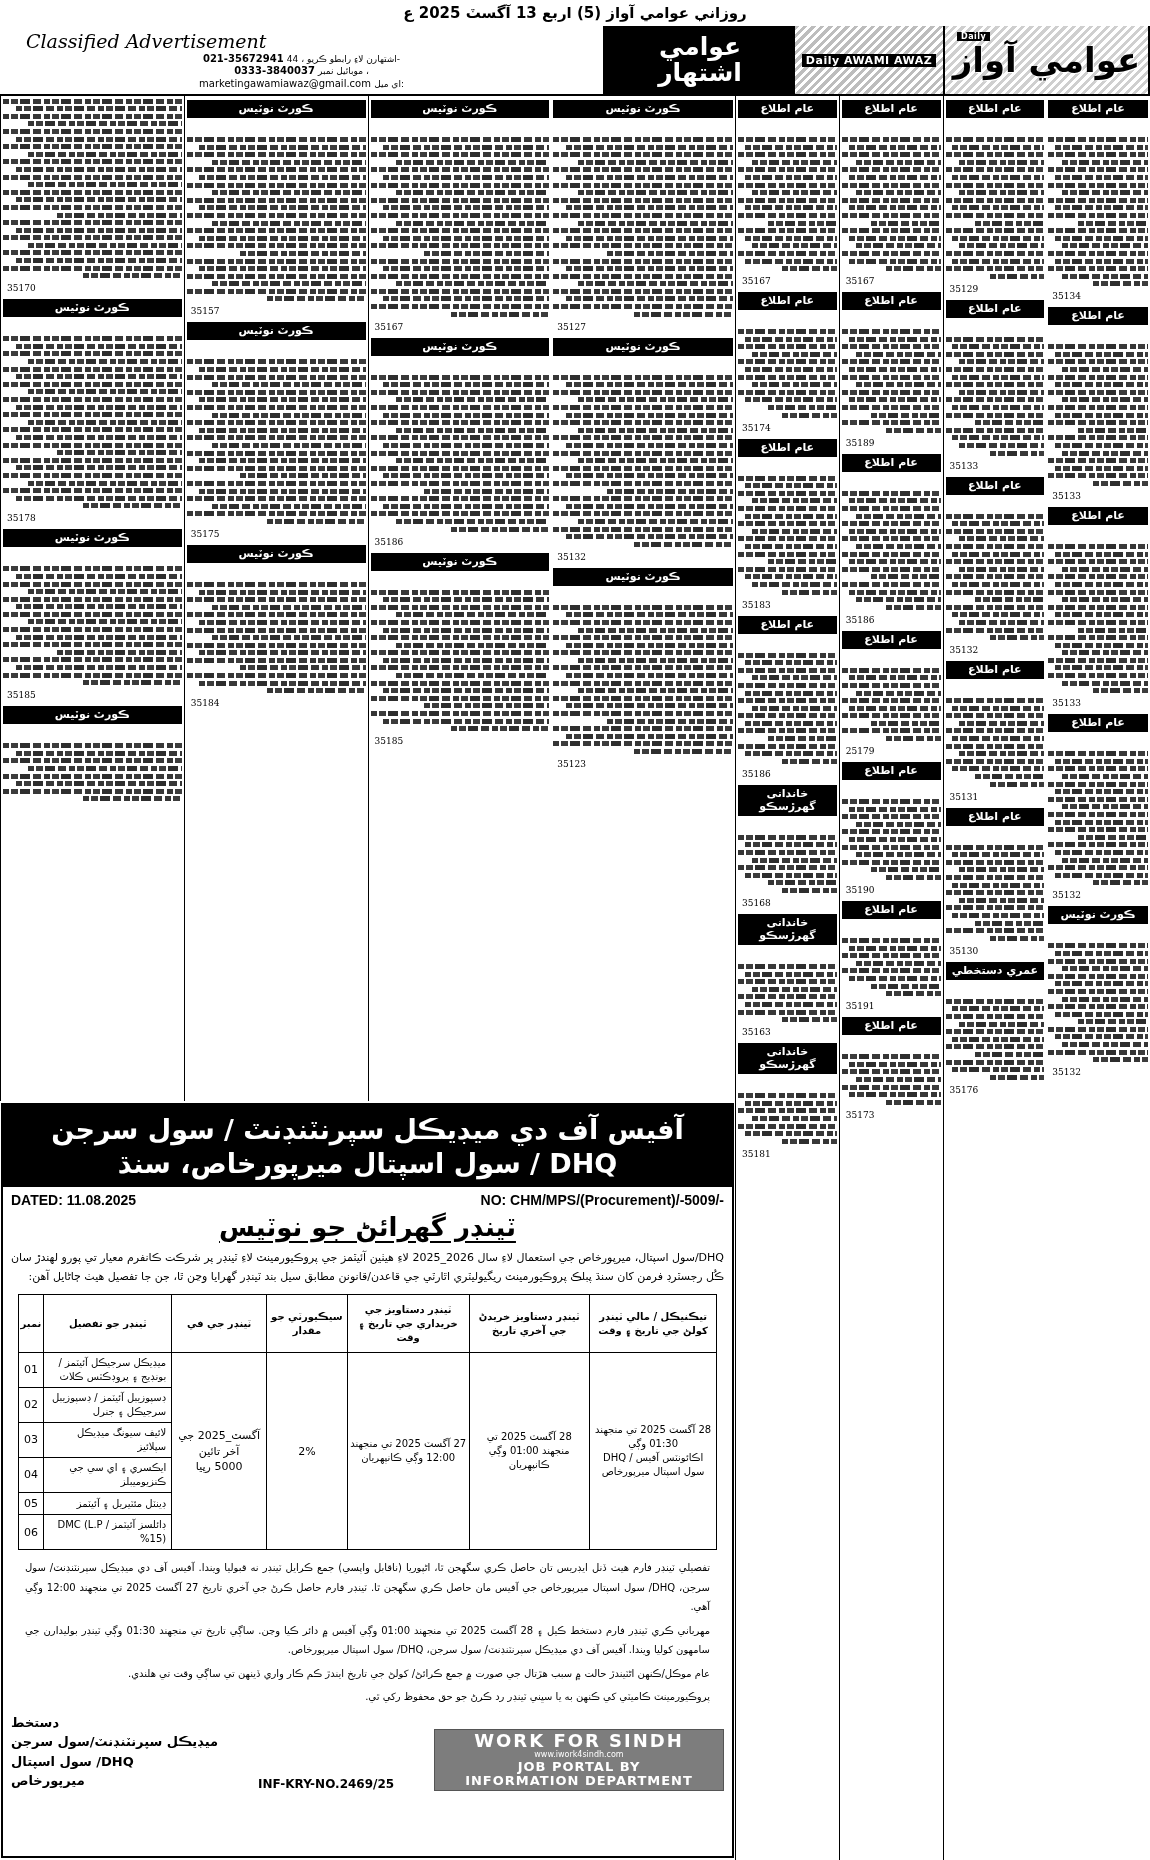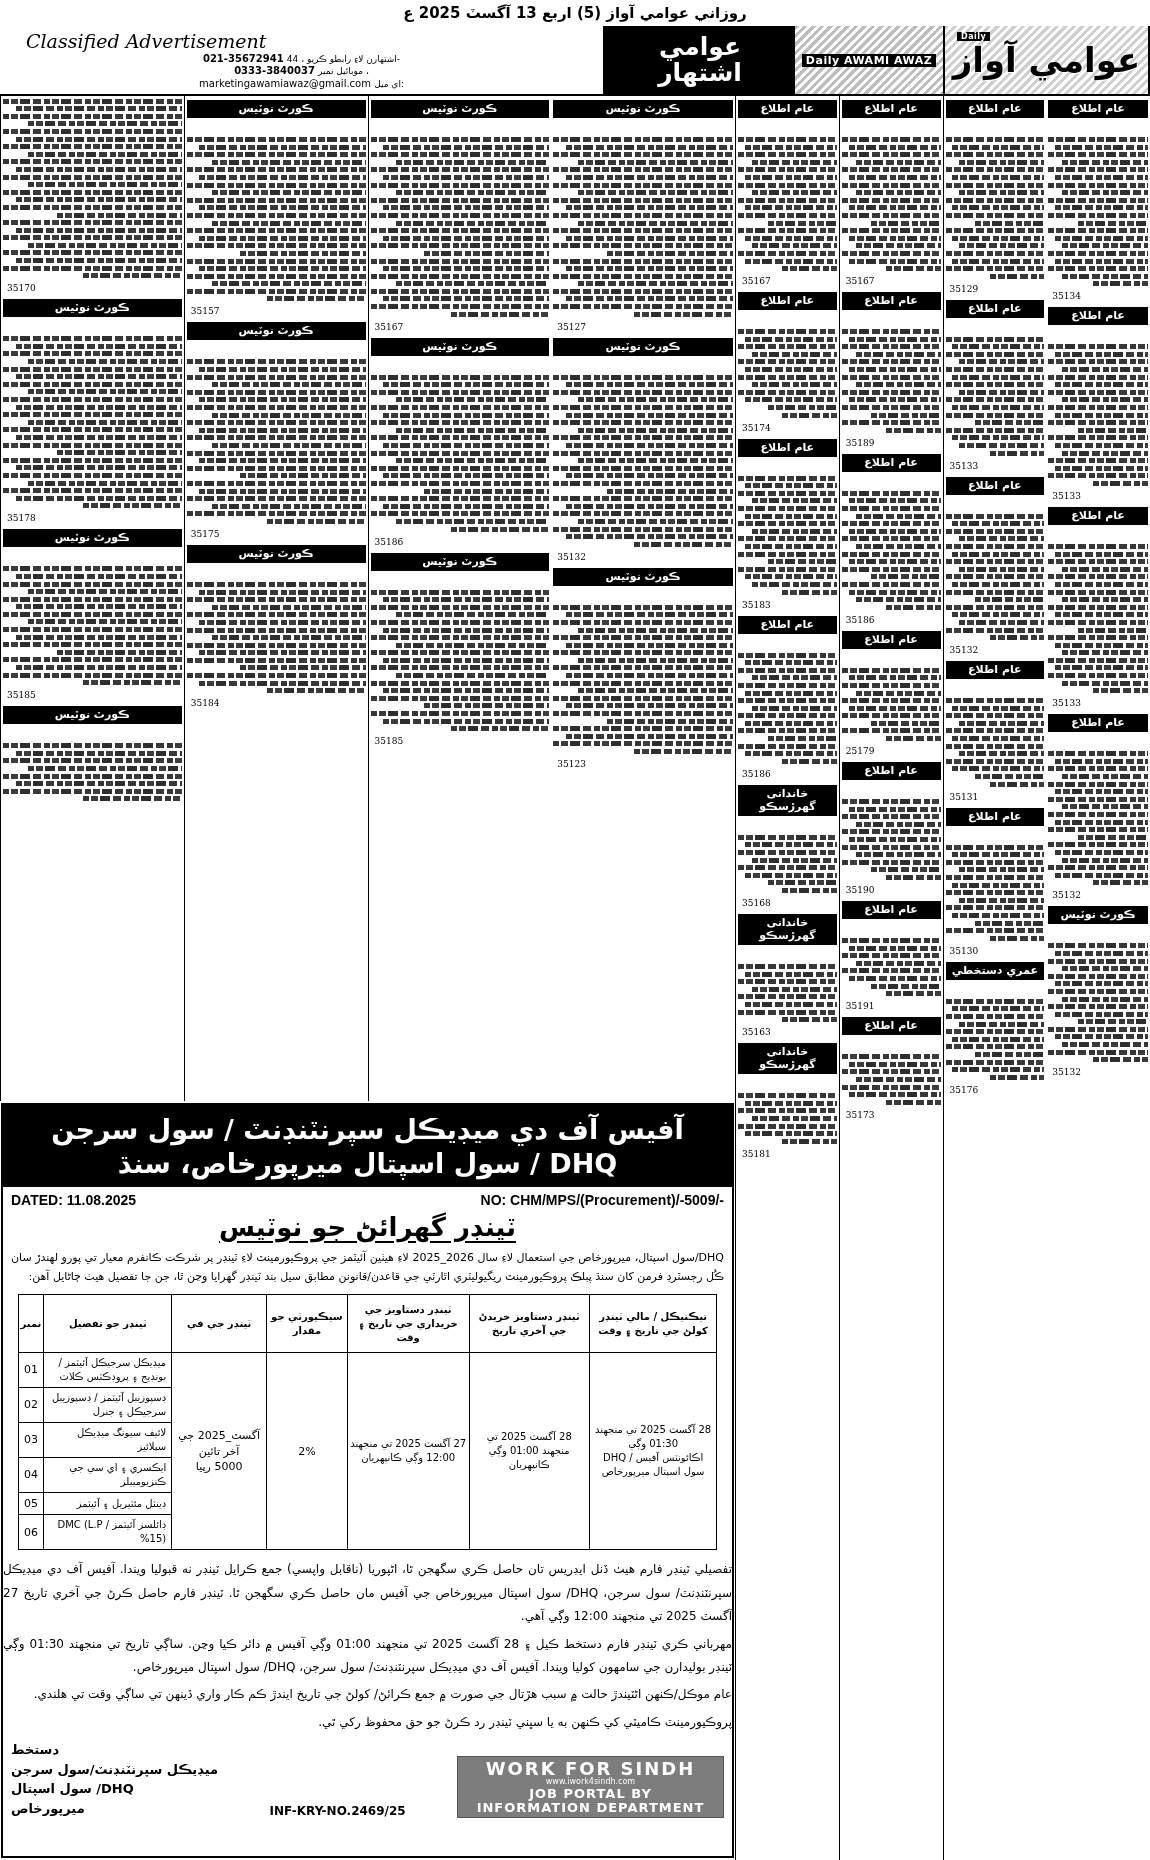--- a/index.html
+++ b/index.html
@@ -193,36 +193,36 @@
     padding: 3px 2px;
     text-align: center;
     vertical-align: middle;
     line-height: 1.4;
   }
   table.tt th { font-weight: bold; font-size: 10px; height: 58px; }
   table.tt td.desc { text-align: right; padding-right: 5px; font-size: 10px; }
   table.tt td.num { font-size: 11px; }
 
   .tender-notes {
-    font-size: 12px; line-height: 1.95;
-    padding: 2px 0;
+    font-size: 10px; line-height: 1.95;
+    padding: 2px 22px;
     text-align: justify;
   }
   .tender-sign {
     display: flex; flex-direction: row;
     align-items: flex-end;
     justify-content: space-between;
     padding: 4px 8px 6px;
     gap: 6px;
   }
   .sig { text-align: left; font-size: 13px; font-weight: bold; line-height: 1.5; flex: 0 0 auto; }
   .inf { font-size: 12px; font-weight: bold; direction: ltr; }
   .w4s {
     background: #7d7d7d; color: #fff;
-    width: 267px; height: 62px;
+    width: 290px; height: 62px;
     display: flex; flex-direction: column;
     align-items: center; justify-content: center;
     direction: ltr; line-height: 1.1;
     border: 1px solid #555;
   }
   .w4s .r1 { font-size: 18px; font-weight: bold; letter-spacing: 2px; }
   .w4s .r2 { font-size: 8px; }
   .w4s .r3 { font-size: 13px; font-weight: bold; letter-spacing: 1px; }
   .w4s .r4 { font-size: 13px; font-weight: bold; letter-spacing: 1px; }
 

